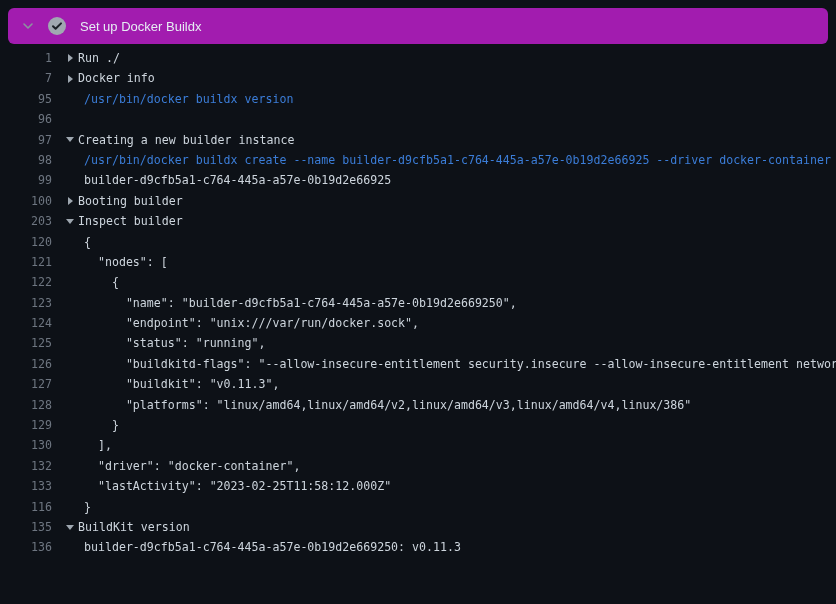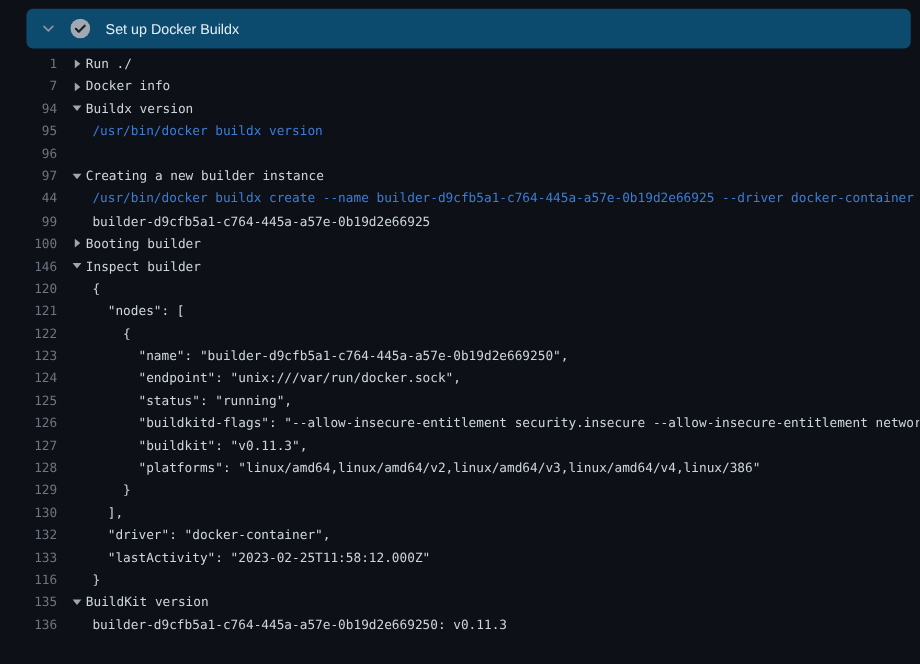--- a/index.html
+++ b/index.html
@@ -4,22 +4,22 @@
 <style>
   html,body{margin:0;padding:0;background:#0d1117;}
   .page{
     position:relative;
     width:836px;height:604px;
     overflow:hidden;
     background:#0d1117;
     font-family:"DejaVu Sans Mono","Liberation Mono",monospace;
   }
   .step-header{
-    position:absolute;left:24px;top:8px;right:8px;height:36px;
-    background:#0c4a6e;border-radius:6px;
+    position:absolute;left:8px;top:8px;right:8px;height:36px;
+    background:#a21caf;border-radius:6px;
     display:flex;align-items:center;
     cursor:pointer;
   }
   .chevron{
     width:16px;height:16px;margin-left:12px;
     display:flex;align-items:center;justify-content:center;
     color:#8b949e;
   }
   .status-icon{
     width:18px;height:18px;margin-left:12px;
@@ -100,56 +100,51 @@
       <div class="row group">
     <span class="num">1</span>
     <span class="arrow collapsed"></span>
     <span class="text">Run ./</span>
   </div>
       <div class="row group">
     <span class="num">7</span>
     <span class="arrow collapsed"></span>
     <span class="text">Docker info</span>
   </div>
-      <div class="row group">
-    <span class="num">94</span>
-    <span class="arrow expanded"></span>
-    <span class="text">Buildx version</span>
-  </div>
       <div class="row plain">
     <span class="num">95</span>
     
     <span class="text cmd">/usr/bin/docker buildx version</span>
   </div>
       <div class="row plain">
     <span class="num">96</span>
     
   </div>
       <div class="row group">
     <span class="num">97</span>
     <span class="arrow expanded"></span>
     <span class="text">Creating a new builder instance</span>
   </div>
       <div class="row plain">
-    <span class="num">44</span>
+    <span class="num">98</span>
     
     <span class="text cmd">/usr/bin/docker buildx create --name builder-d9cfb5a1-c764-445a-a57e-0b19d2e66925 --driver docker-container</span>
   </div>
       <div class="row plain">
     <span class="num">99</span>
     
     <span class="text">builder-d9cfb5a1-c764-445a-a57e-0b19d2e66925</span>
   </div>
       <div class="row group">
     <span class="num">100</span>
     <span class="arrow collapsed"></span>
     <span class="text">Booting builder</span>
   </div>
       <div class="row group">
-    <span class="num">146</span>
+    <span class="num">203</span>
     <span class="arrow expanded"></span>
     <span class="text">Inspect builder</span>
   </div>
       <div class="row plain">
     <span class="num">120</span>
     
     <span class="text">{</span>
   </div>
       <div class="row plain">
     <span class="num">121</span>

